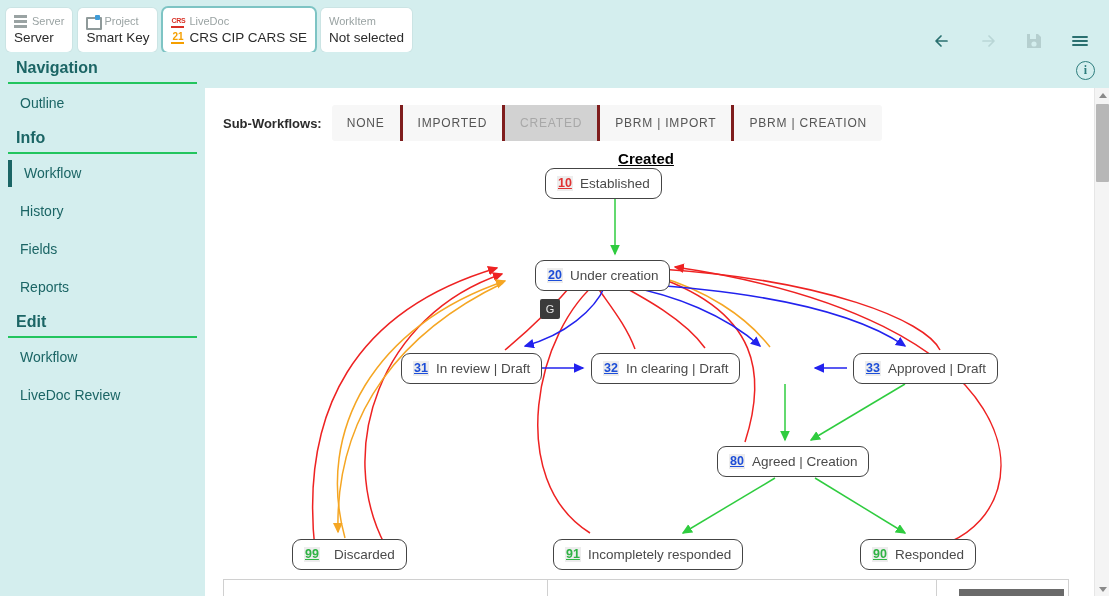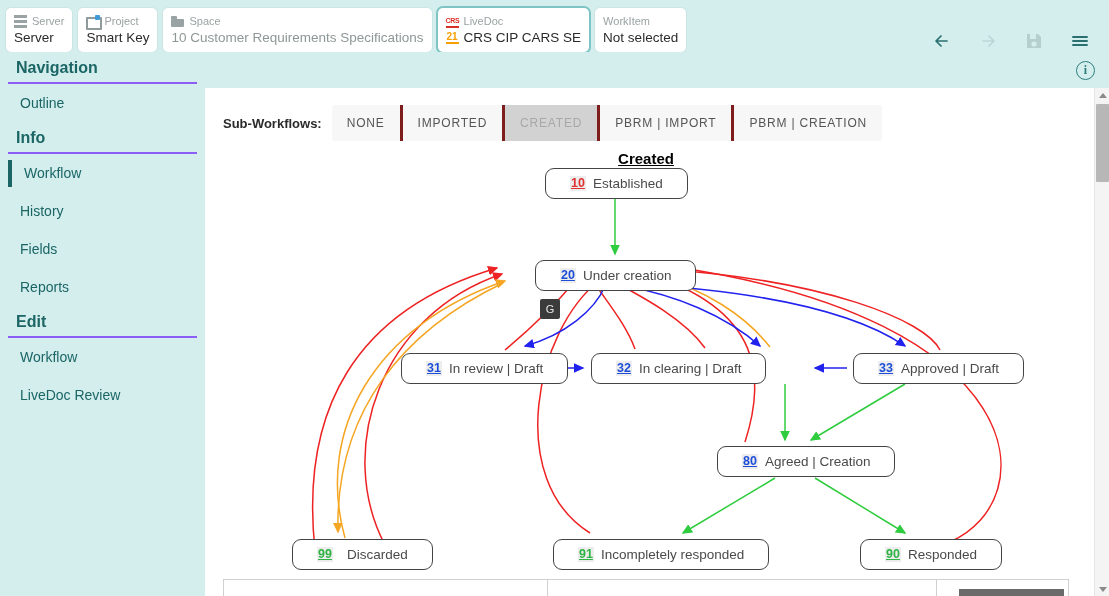--- a/index.html
+++ b/index.html
@@ -99,21 +99,21 @@
   
   #sidebar {
     position:absolute; left:0; top:52px;
     width:205px; height:544px;
     background:#d4eeee;
   }
   .side-head {
     font-size:16px; font-weight:bold; color:#1b6565;
     padding: 7px 0 5px 8px;
     margin: 0 8px 0 8px;
-    border-bottom: 2px solid #8b5cf6;
+    border-bottom: 2px solid #22c55e;
   }
   .side-item {
     font-size:14px; color:#1b6565;
     padding: 11px 0 11px 20px;
     position:relative; cursor:pointer;
   }
   .side-item.active::before {
     content:""; position:absolute; left:8px; top:6px;
     width:4px; height:27px; background:#1b6565;
   }
@@ -175,21 +175,21 @@
   }
   #edges { position:absolute; left:0; top:0; width:882px; height:446px; }
 
   .node {
     position:absolute;
     height:31px;
     border:1.6px solid #444;
     border-radius:9px;
     background:#fff;
     display:flex; align-items:center;
-    padding: 0 24px;
+    padding: 0 11px;
     gap:7px;
     cursor:pointer;
     white-space:nowrap;
   }
   .node .num {
     font-size:12.5px; font-weight:bold;
     background:#ededed;
     padding: 0 1px;
     line-height: 15px;
     text-decoration: underline;
@@ -261,27 +261,20 @@
   </div>
 
   <div class="crumb">
     <div class="crumb-top">
       <span class="ic ic-project"></span>
       <span>Project</span>
     </div>
     <div class="crumb-bottom">Smart Key</div>
   </div>
 
-  <div class="crumb">
-    <div class="crumb-top">
-      <span class="ic ic-space"></span>
-      <span>Space</span>
-    </div>
-    <div class="crumb-bottom muted">10 Customer Requirements Specifications</div>
-  </div>
 
   <div class="crumb selected">
     <div class="crumb-top">
       <span class="ic ic-crs">CRS</span>
       <span>LiveDoc</span>
     </div>
     <div class="crumb-bottom">
       <span class="ic ic-21">21</span>
       <span>CRS CIP CARS SE</span>
     </div>

